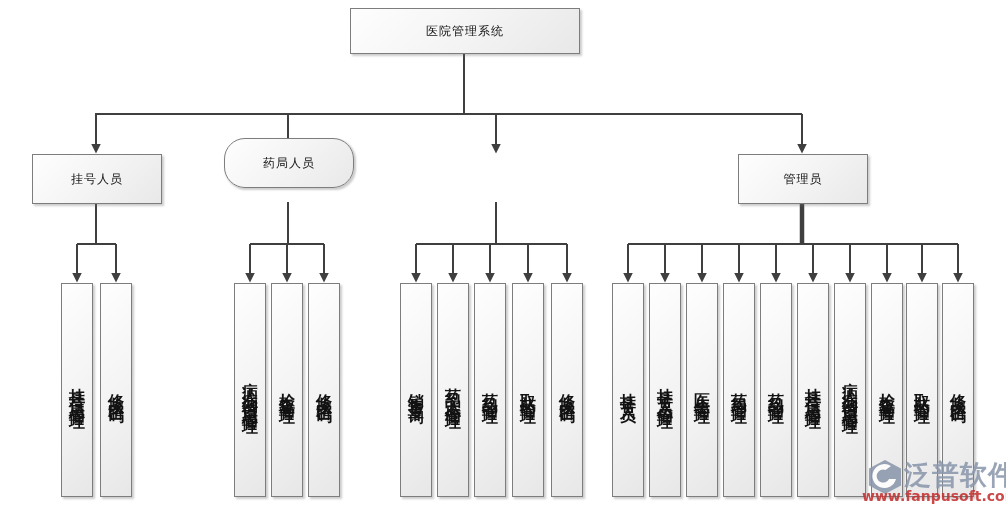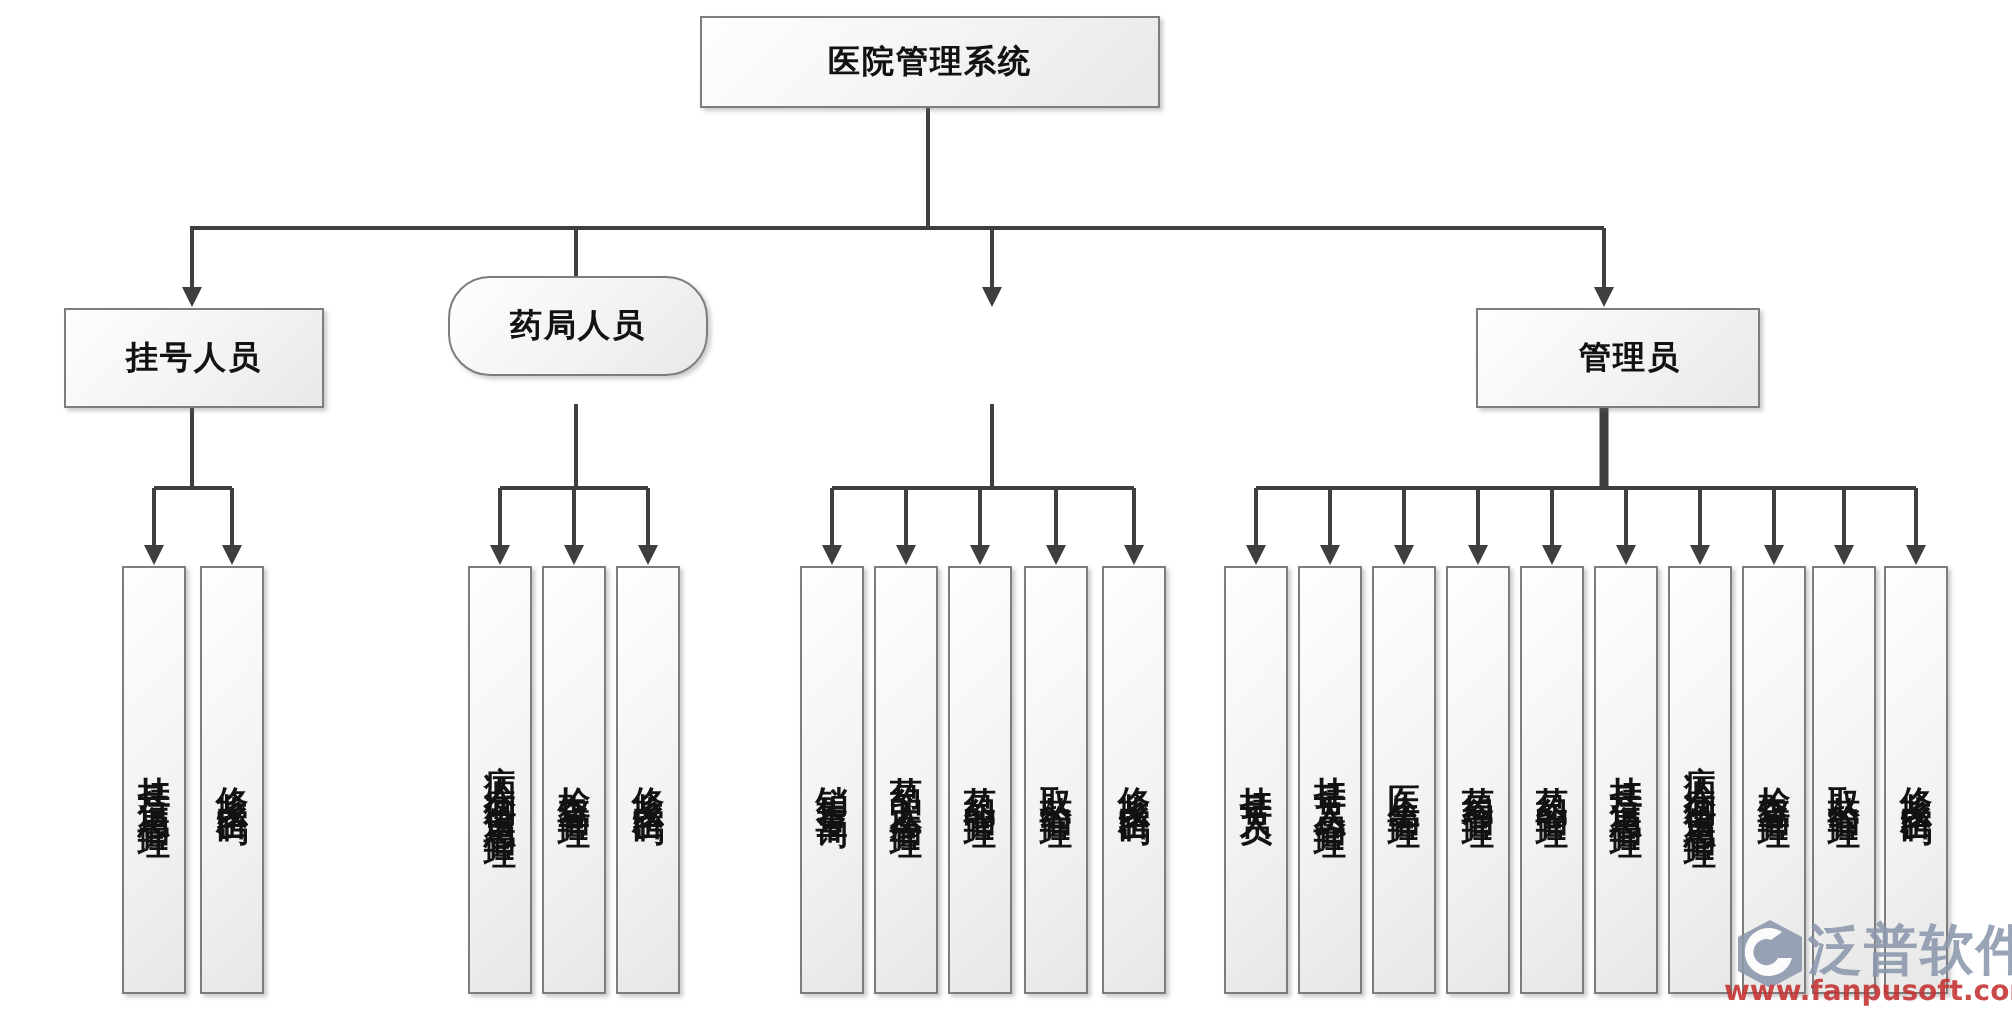--- a/index.html
+++ b/index.html
@@ -11,21 +11,21 @@
     overflow:hidden;
   }
   svg.connectors{position:absolute;left:0;top:0;z-index:1;}
   .hbox{
     position:absolute;
     z-index:2;
     border:1px solid #7d7d7d;
     background:linear-gradient(135deg,#fefefe 0%,#f3f3f3 55%,#e8e8e8 100%);
     box-shadow:1.5px 1.5px 2px rgba(110,110,110,0.35);
     display:flex;align-items:center;justify-content:center;
-    font-weight:bold;font-size:16px;color:#121212;
+    font-weight:normal;font-size:12px;color:#121212;
     letter-spacing:1px;
   }
   .vbox{
     position:absolute;
     z-index:2;
     top:283px;height:214px;width:32px;
     border:1px solid #7d7d7d;
     background:linear-gradient(135deg,#fefefe 0%,#f3f3f3 55%,#e7e7e7 100%);
     box-shadow:1.5px 1.5px 2px rgba(110,110,110,0.35);
     display:flex;align-items:center;justify-content:center;
@@ -111,21 +111,21 @@
   <div class="hbox" style="left:350px;top:8px;width:228px;height:44px;">
     <span>医院管理系统</span>
   </div>
 
   <div class="hbox" style="left:32px;top:154px;width:128px;height:48px;">
     <span>挂号人员</span>
   </div>
   <div class="hbox" style="left:224px;top:138px;width:128px;height:48px;border-radius:21px;">
     <span>药局人员</span>
   </div>
-  <div class="hbox" style="left:738px;top:154px;width:128px;height:48px;padding-left:12px;">
+  <div class="hbox" style="left:738px;top:154px;width:128px;height:48px;">
     <span>管理员</span>
   </div>
 
   <div class="vbox" style="left:61px;">
     <span class="vtext">挂号信息管理</span>
   </div>
   <div class="vbox" style="left:100px;">
     <span class="vtext">修改密码</span>
   </div>
 

